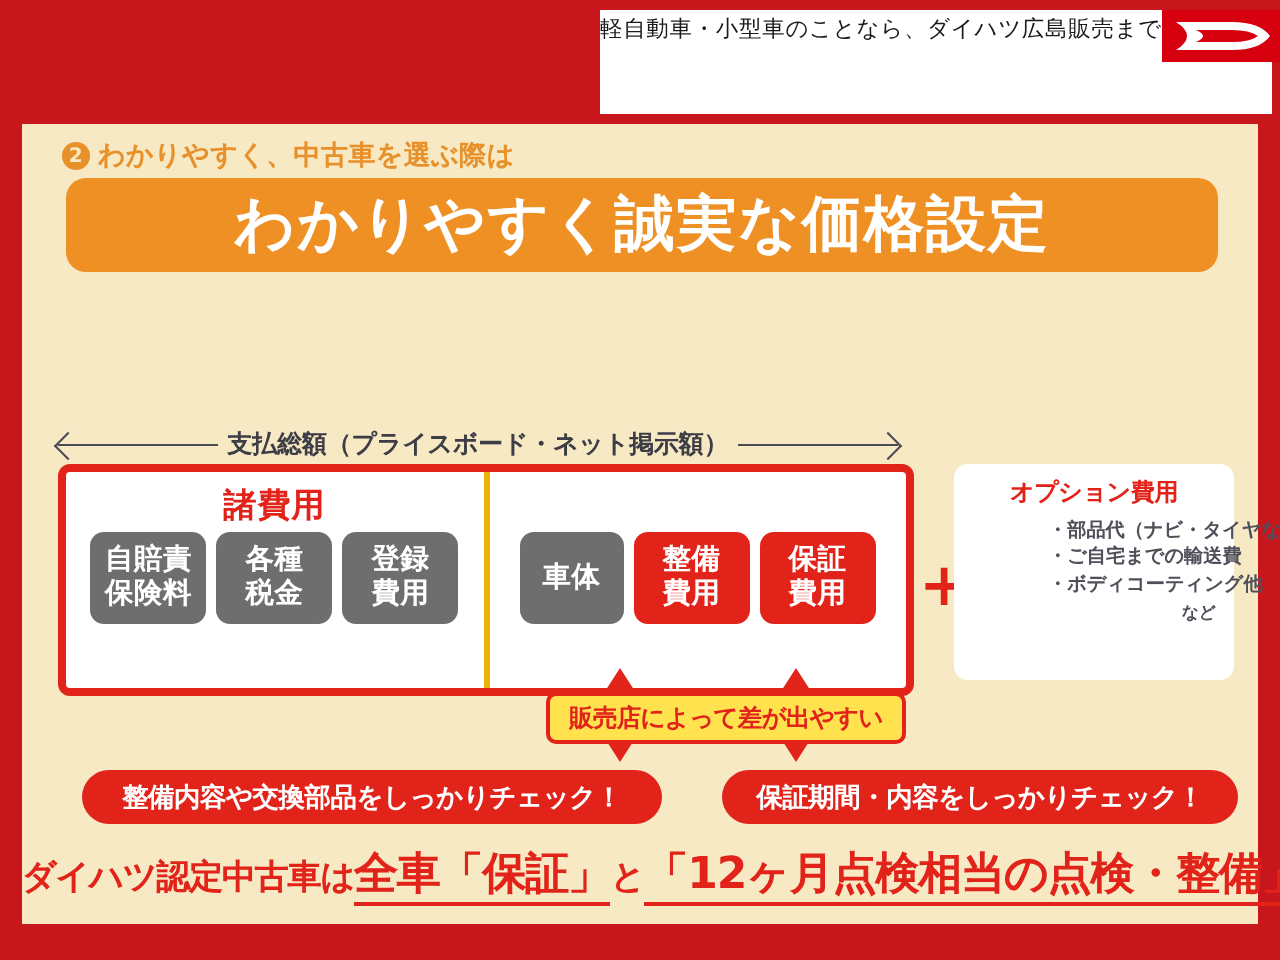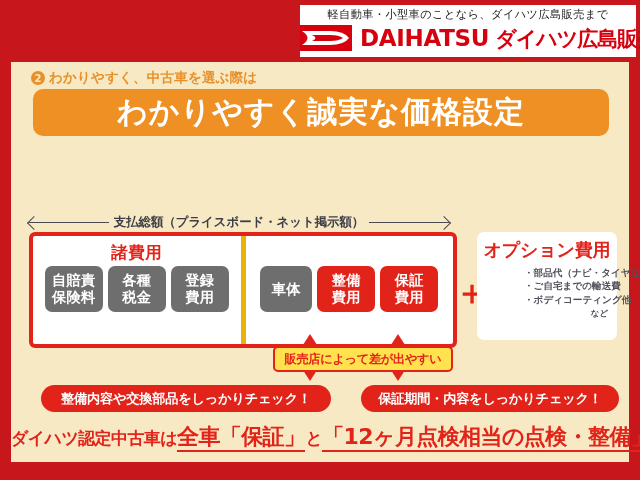--- a/index.html
+++ b/index.html
@@ -6,21 +6,21 @@
   body{
     width:640px;height:480px;overflow:hidden;
     font-family:"DejaVu Sans","Liberation Sans",sans-serif;
     background:#c8161d;
   }
   #root{position:relative;width:640px;height:480px;background:#c8161d;}
 
   
   .header{position:absolute;left:0;top:0;width:640px;height:62px;background:#c8161d;}
   .logo-block{position:absolute;right:4px;top:5px;width:336px;height:52px;background:#ffffff;
-              display:flex;flex-direction:column;align-items:stretch;}
+              display:flex;flex-direction:row;align-items:stretch;}
   .logo-tag{height:20px;line-height:20px;font-size:11.2px;color:#1a1a1a;text-align:center;
             letter-spacing:.4px;font-weight:400;white-space:nowrap;}
   .logo-row{flex:1;display:flex;align-items:flex-start;}
   .logo-mark{width:62px;background:#d6000f;display:flex;align-items:center;justify-content:center;}
   .logo-mark svg{display:block;}
   .logo-en{font-size:23px;font-weight:800;color:#d6000f;letter-spacing:-0.3px;
            display:flex;align-items:center;padding:0 6px 0 8px;white-space:nowrap;}
   .logo-jp{font-size:21px;font-weight:800;color:#d6000f;letter-spacing:-1px;
            display:flex;align-items:center;white-space:nowrap;}
 
@@ -48,38 +48,38 @@
   .span-cap .ln.l::before{content:"";position:absolute;left:0;top:-4.5px;width:9px;height:9px;
             border-left:1.6px solid #4a4a52;border-bottom:1.6px solid #4a4a52;transform:rotate(45deg) ;}
   .span-cap .ln.r::after{content:"";position:absolute;right:0;top:-4.5px;width:9px;height:9px;
             border-right:1.6px solid #4a4a52;border-top:1.6px solid #4a4a52;transform:rotate(45deg);}
   .span-cap .txt{font-size:12.4px;font-weight:700;color:#3d3d45;white-space:nowrap;}
 
   
   .struct{position:absolute;left:18px;top:170px;width:420px;height:108px;
           border:4px solid #e2231a;border-radius:6px;background:#ffffff;display:flex;}
   .panel{flex:1;position:relative;}
-  .panel.left{border-right:5px solid #eab308;}
+  .panel.left{border-right:3px solid #eab308;}
   .panel-h{position:absolute;left:0;right:0;top:6px;text-align:center;font-size:16.5px;
            font-weight:800;color:#e2231a;letter-spacing:.5px;white-space:nowrap;}
   .chips{position:absolute;left:0;right:0;top:30px;display:flex;justify-content:center;gap:5px;}
   .chip{width:58px;height:46px;border-radius:7px;display:flex;flex-direction:column;
         align-items:center;justify-content:center;color:#fff;font-size:14.2px;font-weight:800;
         line-height:17px;letter-spacing:.3px;}
   .chip.gray{background:#6e6e6e;}
   .chip.red{background:#e2231a;}
   .chip.narrow{width:52px;}
 
   .plus{position:absolute;left:444px;top:213px;font-size:34px;font-weight:900;color:#e2231a;
         line-height:1;}
 
   
   .optbox{position:absolute;left:466px;top:170px;width:140px;height:108px;background:#ffffff;
           border-radius:7px;}
-  .opt-h{text-align:center;font-size:18px;font-weight:800;color:#e2231a;margin-top:6px;
+  .opt-h{text-align:center;font-size:12px;font-weight:800;color:#e2231a;margin-top:6px;
          letter-spacing:-0.2px;white-space:nowrap;}
   .opt-list{margin:4px 0 0 7px;}
   .opt-list li{list-style:none;font-size:9.6px;color:#50505a;line-height:13.4px;
                white-space:nowrap;font-weight:600;}
   .opt-nado{text-align:right;margin-right:9px;font-size:8.4px;color:#50505a;font-weight:700;margin-top:2px;}
 
   
   .callout{position:absolute;left:262px;top:284px;width:176px;height:22px;background:#ffe24d;
            border:2.4px solid #e2231a;border-radius:5px;display:flex;align-items:center;
            justify-content:center;z-index:5;}

